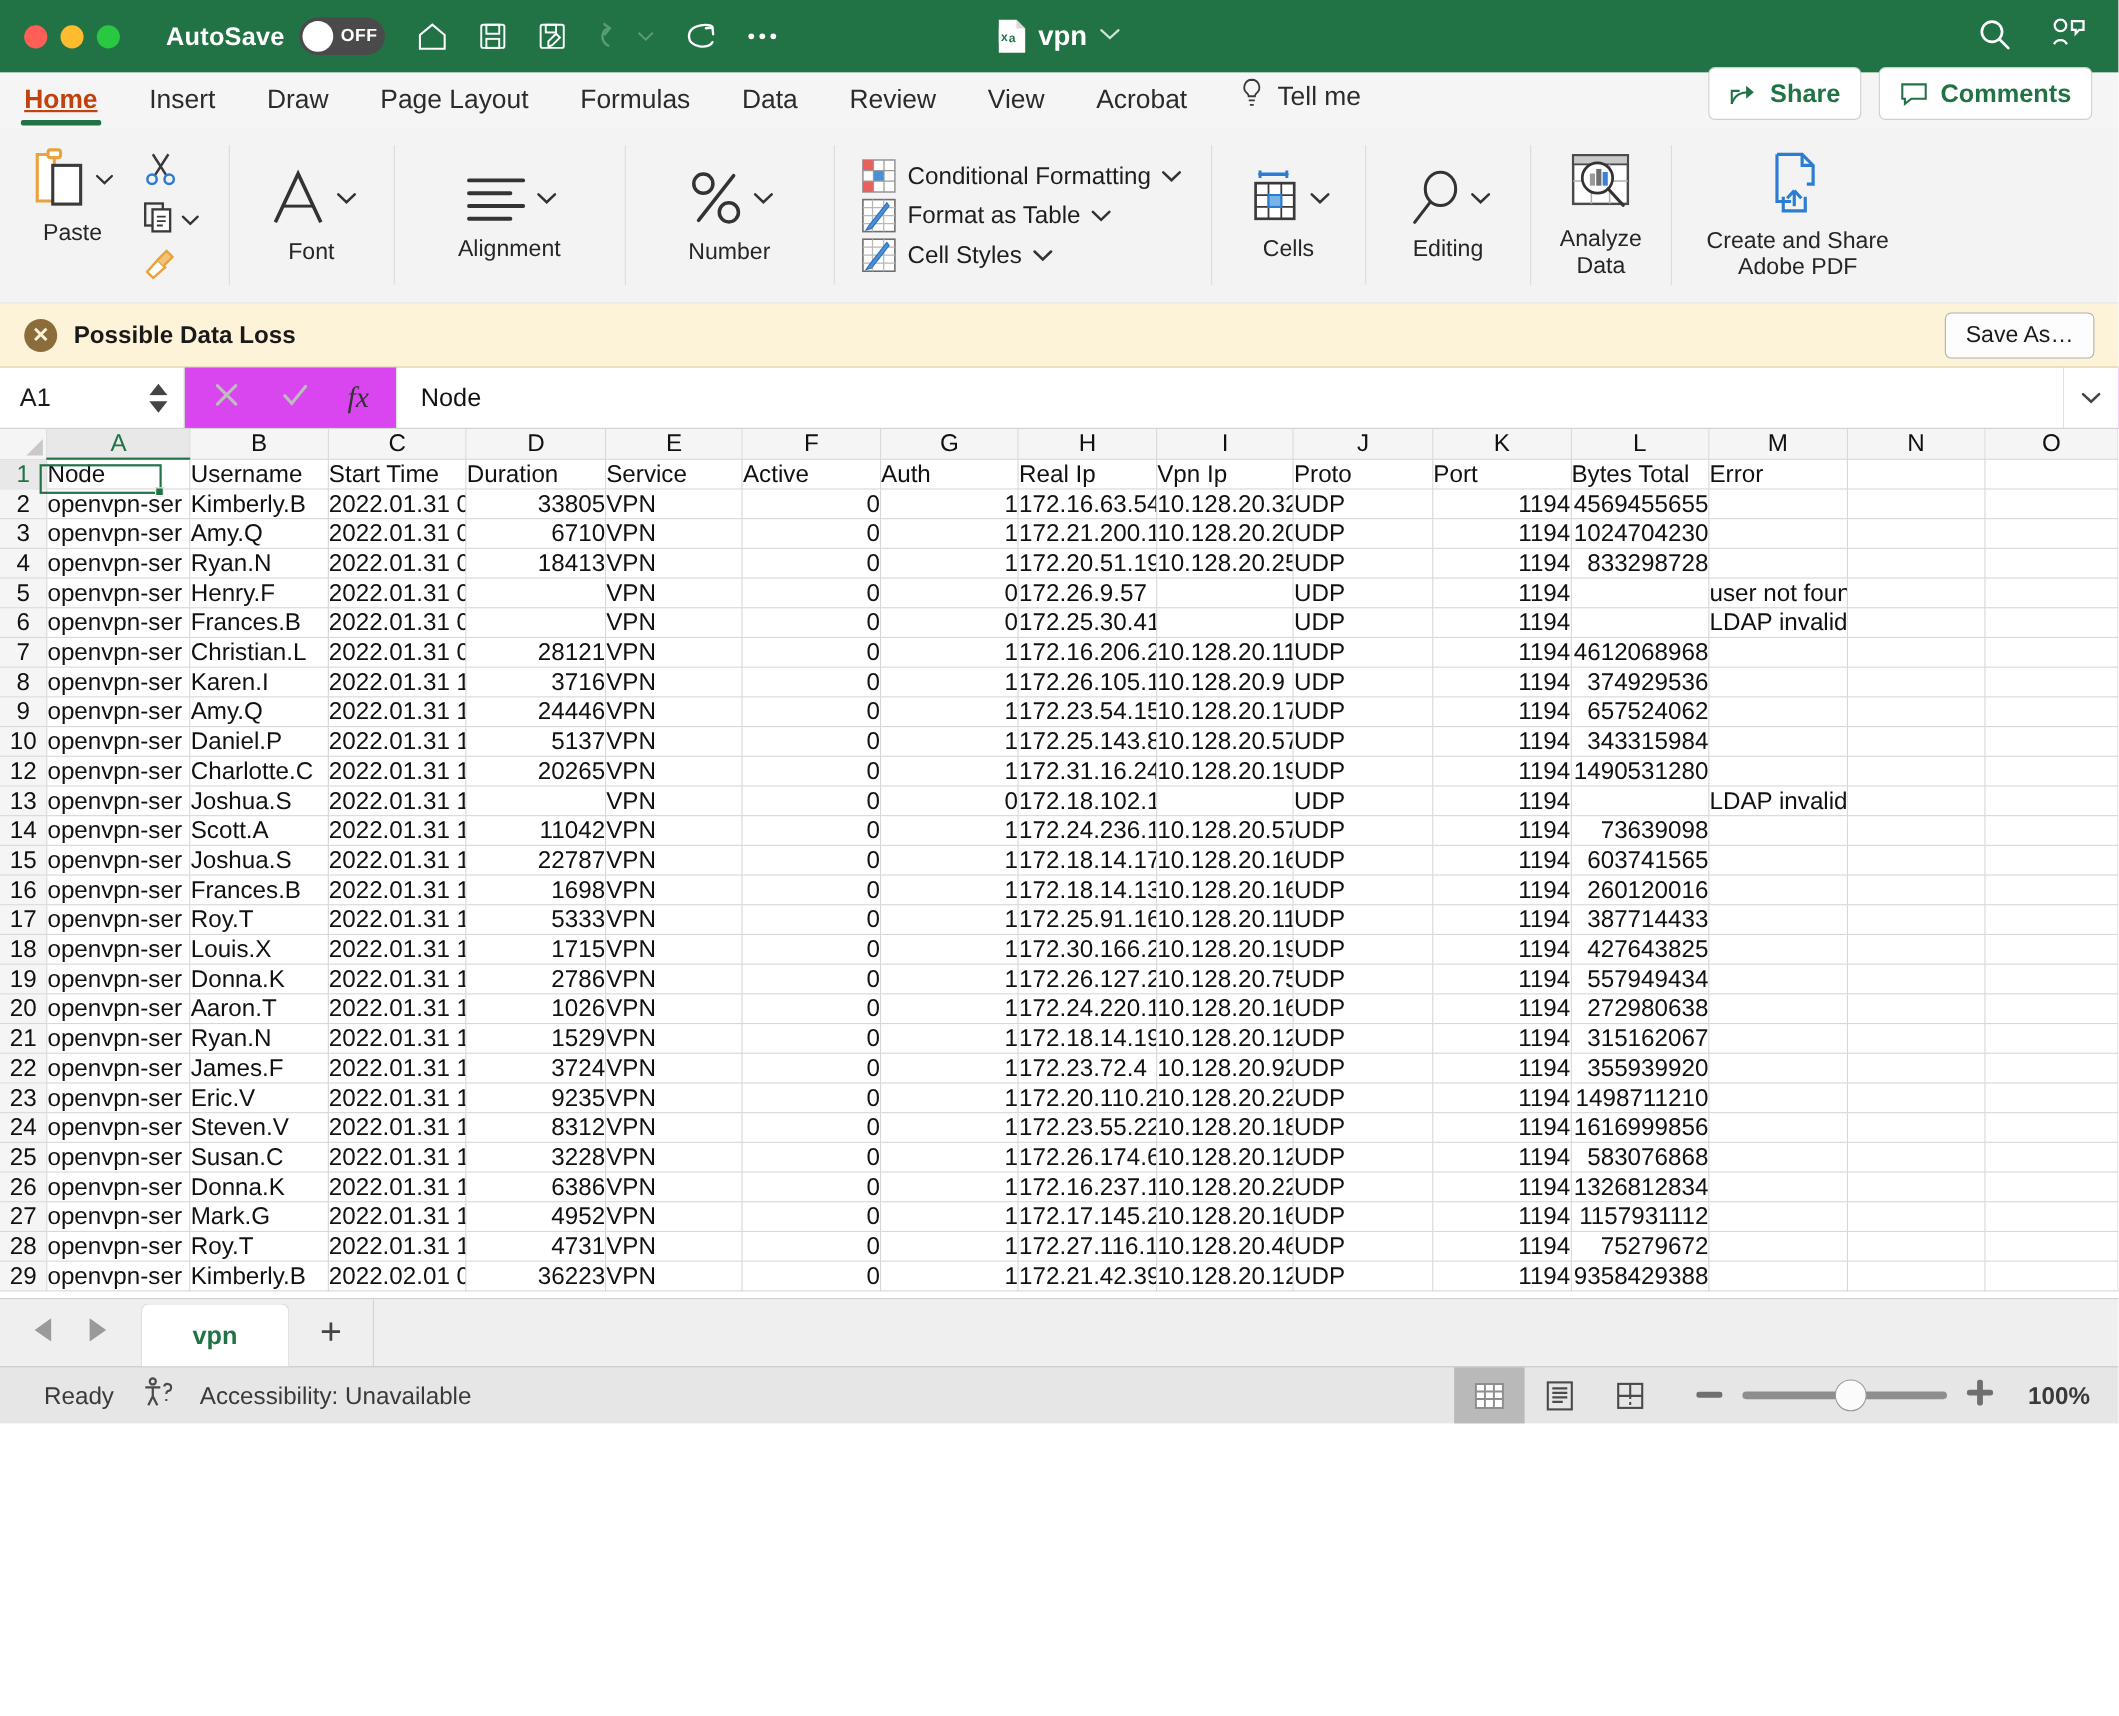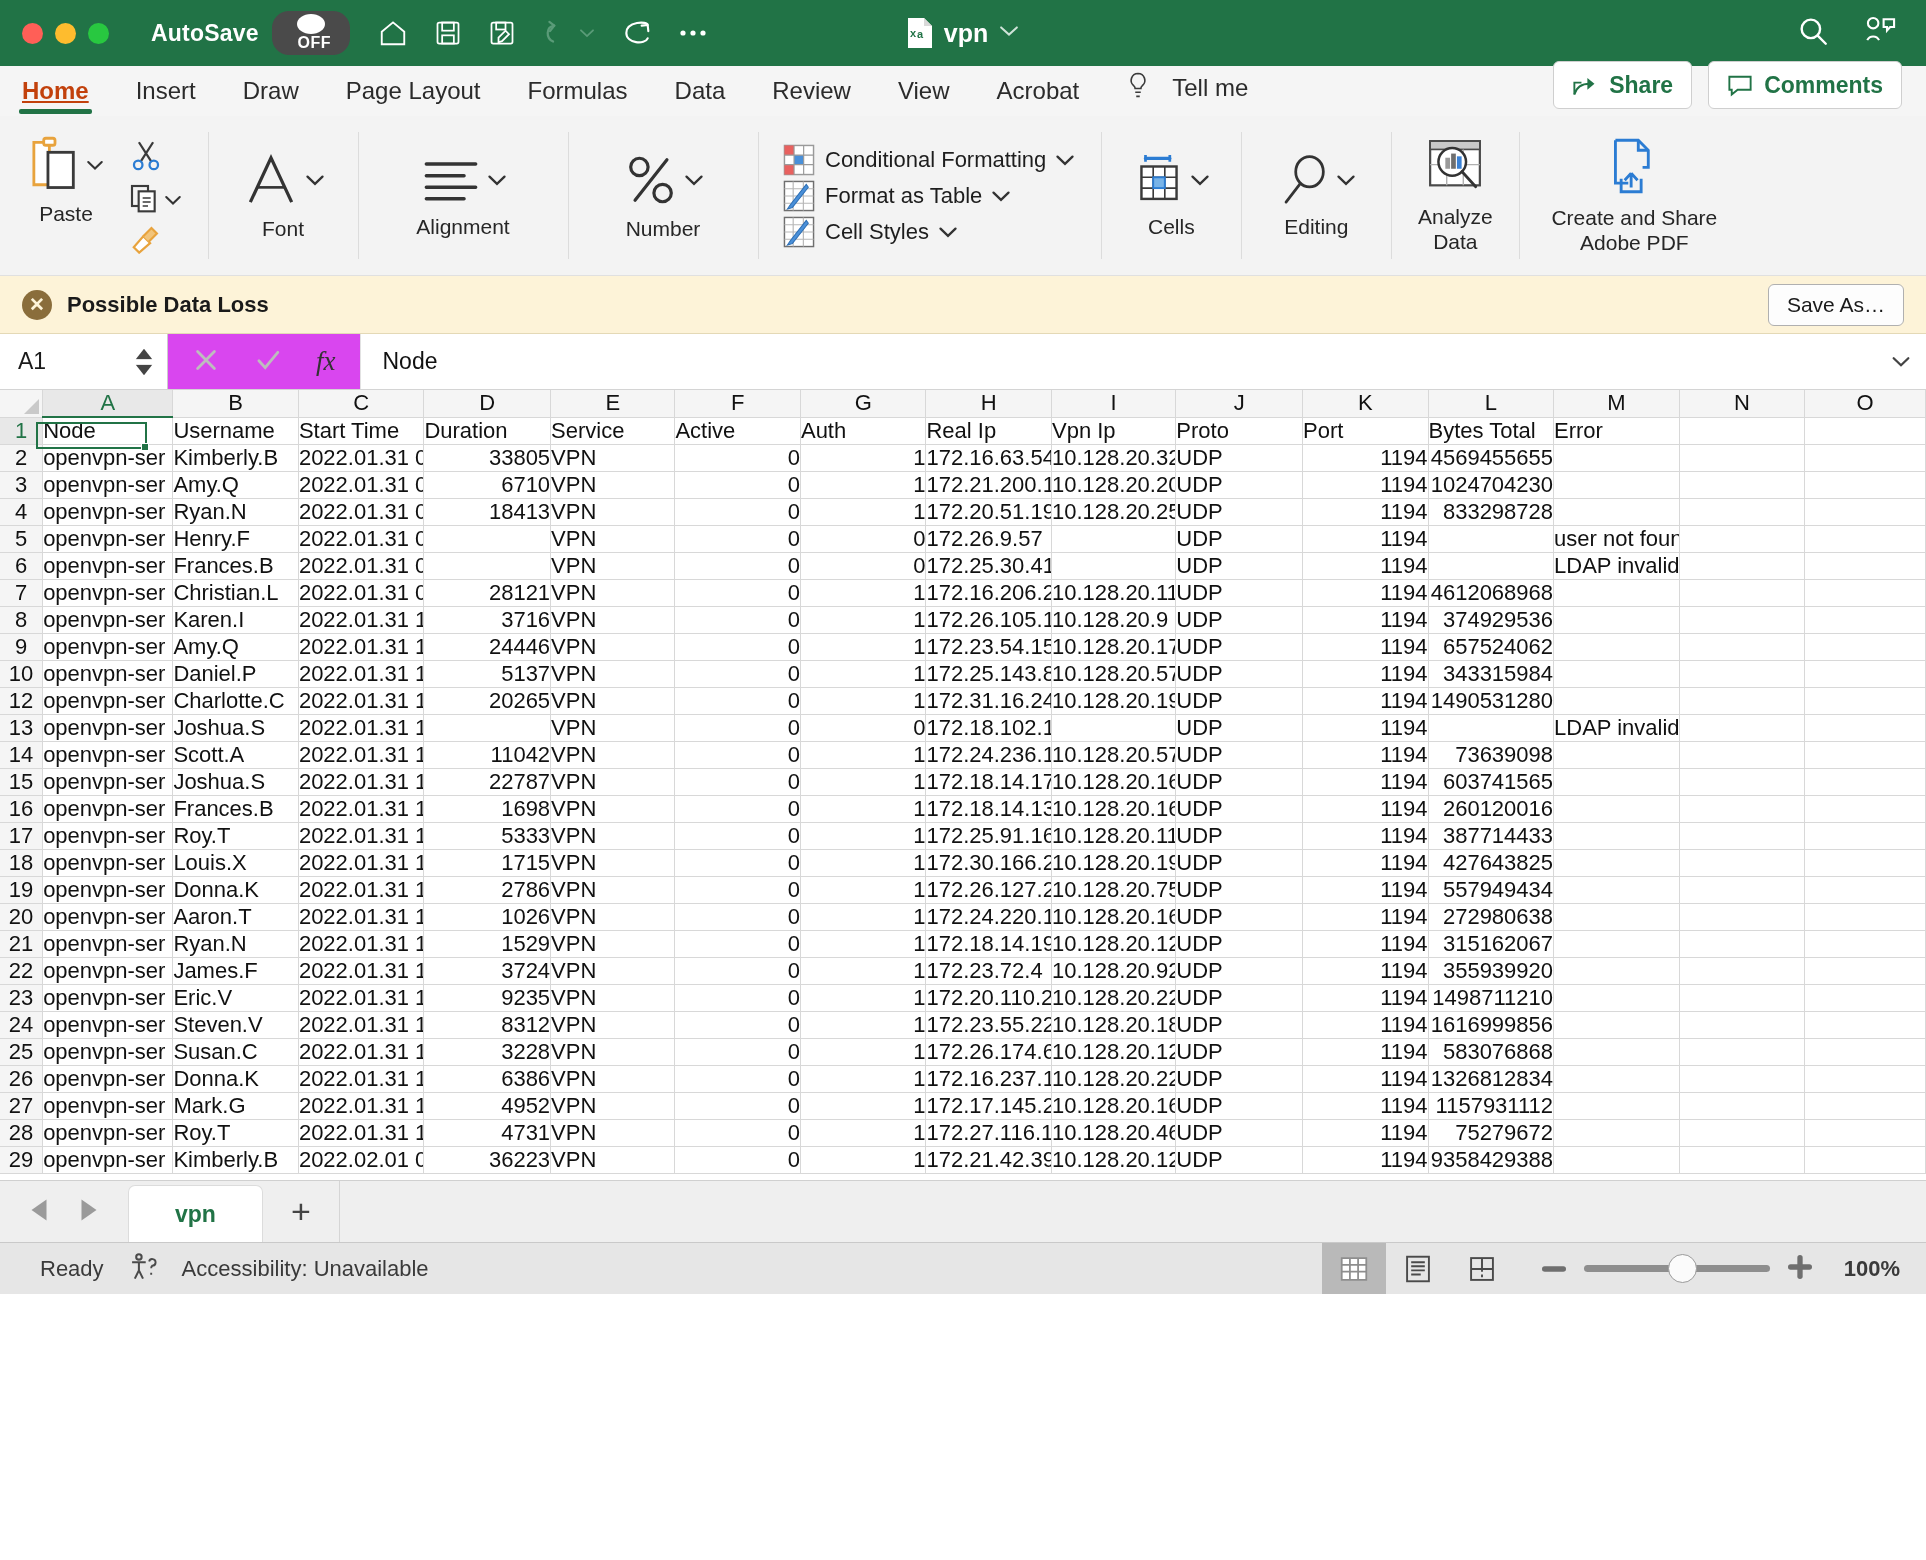--- a/index.html
+++ b/index.html
@@ -15,22 +15,22 @@
     height:66px; background:#217346; position:relative;
     display:flex; align-items:center;
   }
   .traffic { display:flex; gap:12px; margin-left:22px; }
   .tl { width:21px; height:21px; border-radius:50%; }
   .tl.r{background:#ff5f57;} .tl.y{background:#febc2e;} .tl.g{background:#28c840;}
 
   .autosave-wrap{ display:flex; align-items:center; margin-left:42px; gap:13px;}
   .autosave-lbl{ color:#fff; font-size:23px; font-weight:600; letter-spacing:.2px;}
   .toggle{
-    width:78px;height:44px;border-radius:17px;background:#4a4a4a;
-    display:flex;align-items:center;padding:3px;position:relative;flex-direction:column;
+    width:78px;height:34px;border-radius:17px;background:#4a4a4a;
+    display:flex;align-items:center;padding:3px;position:relative;
   }
   .toggle .knob{width:28px;height:28px;border-radius:50%;background:#fff;}
   .toggle .off{color:#fff;font-size:16px;font-weight:700;margin-left:7px;letter-spacing:.5px;}
 
   .qat{ display:flex; align-items:center; gap:26px; margin-left:28px;}
   .qat svg{ display:block; }
   .qicon{ cursor:default; display:flex; align-items:center; gap:5px;}
 
   .doctitle{
     position:absolute; left:0; right:0; top:0; bottom:0;
@@ -50,21 +50,21 @@
   }
   .tab{
     font-size:24px; color:#2b2b2b; padding:0 0 11px 0; margin-right:47px;
     position:relative; white-space:nowrap;
   }
   .tab.active{ font-weight:700; color:#c2410c;text-decoration:underline; }
   .tab.active::after{
     content:""; position:absolute; left:-3px; right:-3px; bottom:2px;
     height:5px; background:#217346; border-radius:2px;
   }
-  .tellme{ display:flex; align-items:center; gap:22px; margin-right:47px; padding-bottom:11px;}
+  .tellme{ display:flex; align-items:center; gap:11px; margin-right:47px; padding-bottom:11px;}
   .ribbon-right{ margin-left:auto; display:flex; gap:16px; align-items:flex-end; padding-bottom:7px; padding-right:24px;}
   .btn-out{
     border:1px solid #cfcfcf; border-radius:6px; background:#fff;
     height:48px; display:flex; align-items:center; gap:11px; padding:0 18px;
     color:#217346; font-size:23px; font-weight:700;
   }
 
   
   .ribbon{
     height:160px; background:#f3f3f3; display:flex; align-items:stretch;

